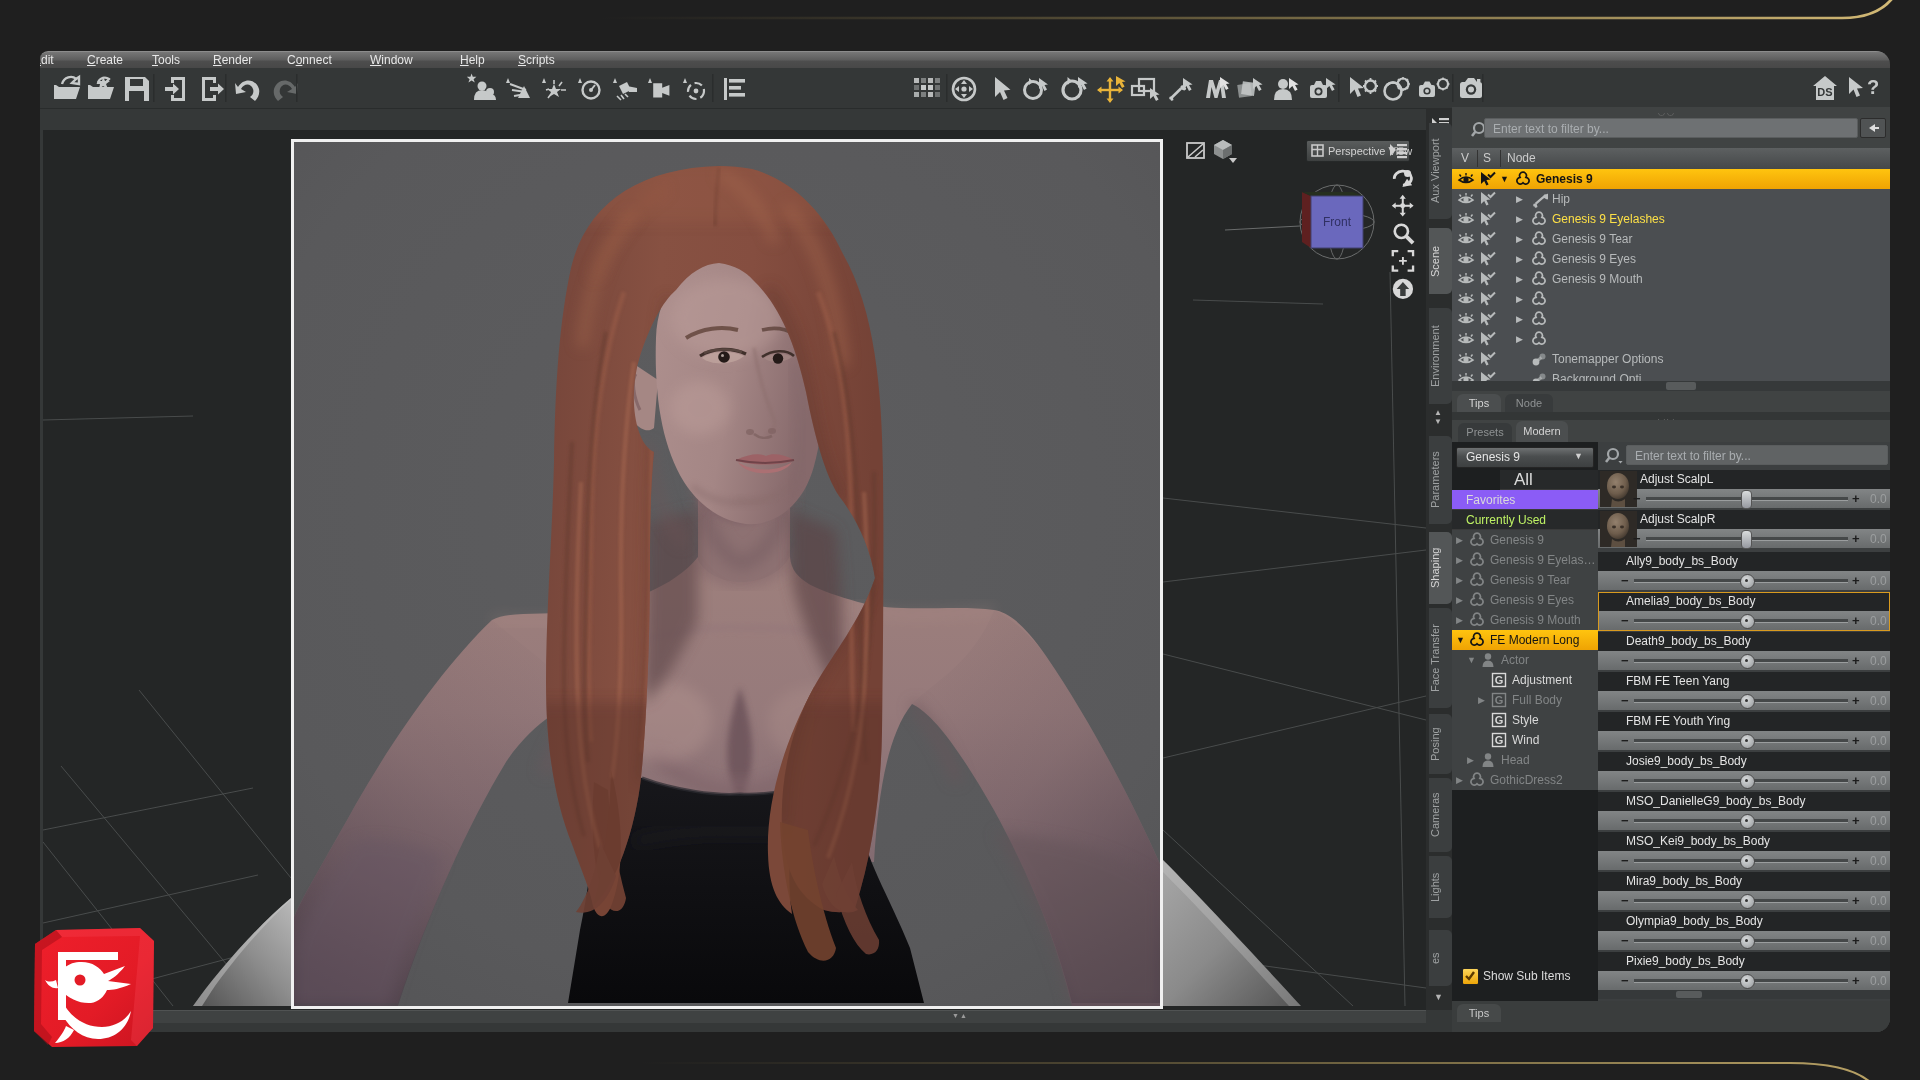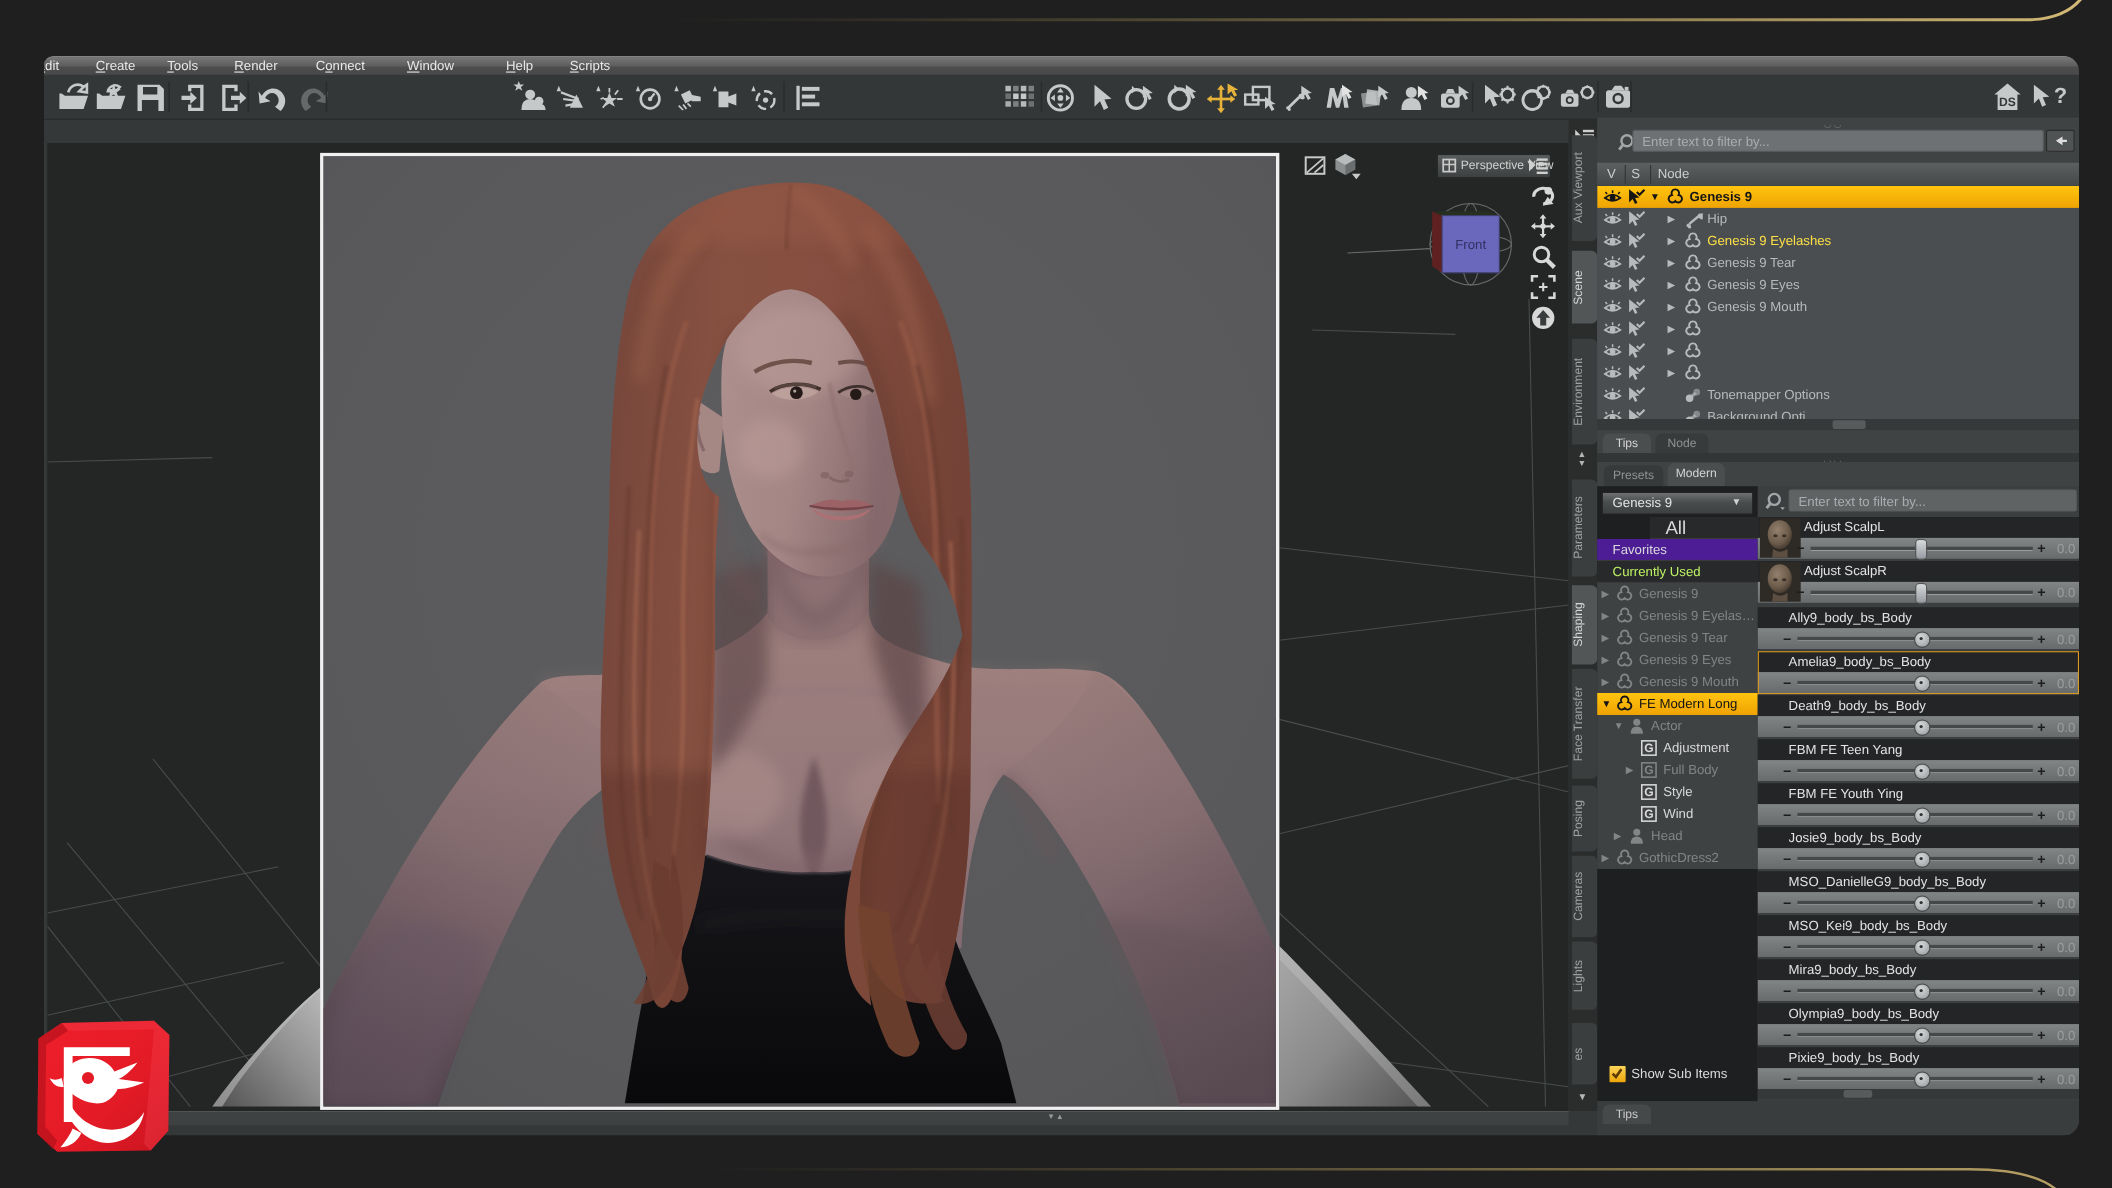--- a/index.html
+++ b/index.html
@@ -760,21 +760,21 @@
 
       <div style="position:absolute;left:0;top:22px;width:146px;height:568px;background:#1d1f20;">
         <div style="position:absolute;left:4px;top:5px;width:138px;height:21px;background:linear-gradient(#6e7172,#4a4d4e 45%,#3d4041);border:1px solid #252525;border-radius:2px;box-sizing:border-box;">
           <span style="position:absolute;left:9px;top:2px;font-size:12px;color:#e6e6e6;">Genesis 9</span>
           <span style="position:absolute;right:10px;top:3px;font-size:9px;color:#d0d0d0;">▼</span>
         </div>
         <div id="morphcats" style="position:absolute;left:0;top:28px;width:146px;">
             <div style="position:absolute;left:0;top:0px;width:146px;height:20px;background:#27292a;font-size:17px;line-height:20px;border-bottom:1px solid #3a3a3a;box-sizing:border-box;margin-left:48px;">
               <span style="position:absolute;left:14px;color:#dadada;">All</span>
             </div>
-            <div style="position:absolute;left:0;top:20px;width:146px;height:20px;background:#4c1d95;font-size:12px;line-height:20px;border-bottom:1px solid #3a3a3a;box-sizing:border-box;">
+            <div style="position:absolute;left:0;top:20px;width:146px;height:20px;background:#8b5cf6;font-size:12px;line-height:20px;border-bottom:1px solid #3a3a3a;box-sizing:border-box;">
               <span style="position:absolute;left:14px;color:#dadada;">Favorites</span>
             </div>
             <div style="position:absolute;left:0;top:40px;width:146px;height:20px;background:#27292a;font-size:12px;line-height:20px;border-bottom:1px solid #3a3a3a;box-sizing:border-box;">
               <span style="position:absolute;left:14px;color:#bef264;">Currently Used</span>
             </div>
             <div style="position:absolute;left:0;top:60px;width:146px;height:20px;background:#3f4243;font-size:12px;line-height:20px;">
               <span style="position:absolute;left:4px;top:0;color:#828586;font-size:9px;">▶</span>
               <svg width="18" height="18" style="position:absolute;left:16px;top:1px;color:#828586">
                 <use href="#i-node"></use>
               </svg>

